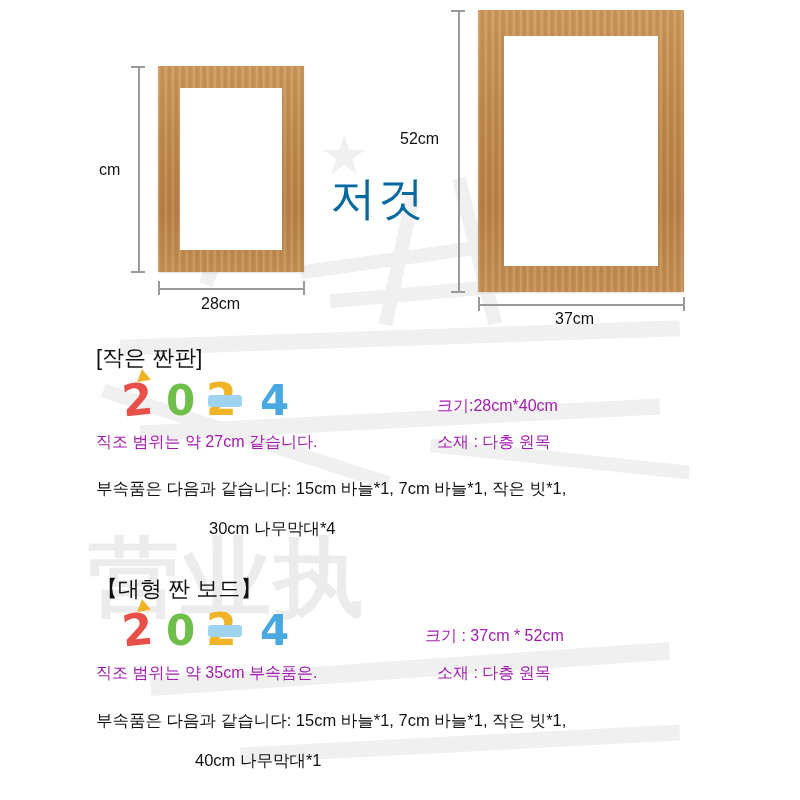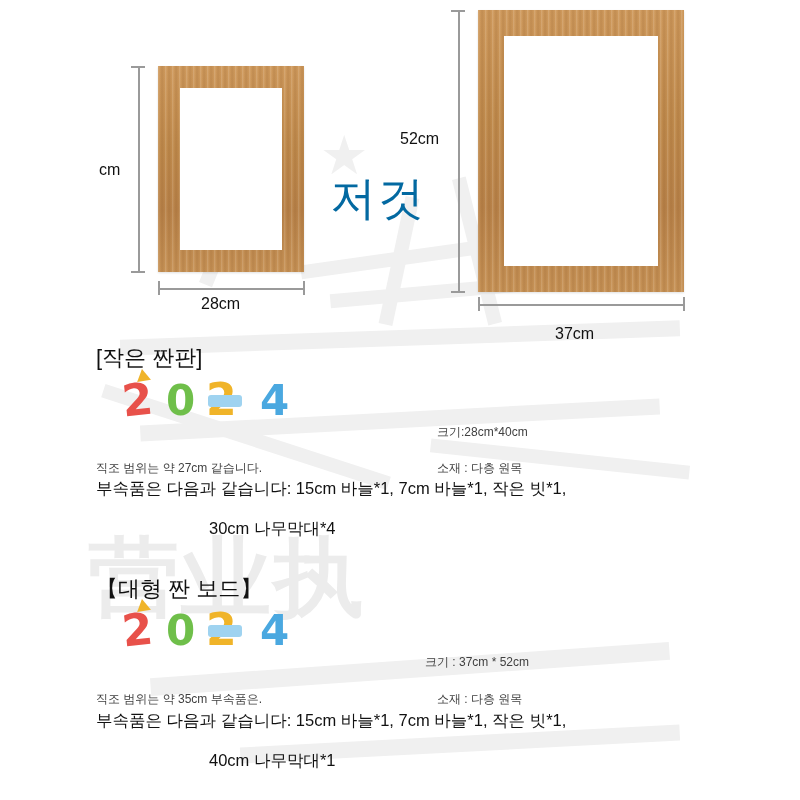--- a/index.html
+++ b/index.html
@@ -129,24 +129,23 @@
     width: 800px;
   }
   .sec-title {
     position: absolute;
     font-size: 22px;
     color: #111;
     white-space: nowrap;
   }
   .line {
     position: absolute;
-    font-size: 12px;
-    color: #404040;
-    white-space: nowrap;
-    margin-top: 28px;
+    font-size: 16px;
+    color: #a21caf;
+    white-space: nowrap;
   }
   .line-wide {
     position: absolute;
     font-size: 16.5px;
     color: #111;
     white-space: nowrap;
   }
 
   
   .figures {
@@ -223,21 +222,21 @@
   <div class="dim-label" style="left:201px; top:295px;">28cm</div>
 
   <div class="dim-line" style="left:458px; top:10px; width:1.5px; height:282px;"></div>
   <div class="dim-line" style="left:451px; top:10px; width:14px; height:1.5px;"></div>
   <div class="dim-line" style="left:451px; top:291px; width:14px; height:1.5px;"></div>
   <div class="dim-label" style="left:400px; top:130px;">52cm</div>
 
   <div class="dim-line" style="left:478px; top:304px; width:206px; height:1.5px;"></div>
   <div class="dim-line" style="left:478px; top:297px; width:1.5px; height:14px;"></div>
   <div class="dim-line" style="left:683px; top:297px; width:1.5px; height:14px;"></div>
-  <div class="dim-label" style="left:555px; top:310px;margin-top:15px;">37cm</div>
+  <div class="dim-label" style="left:555px; top:310px;">37cm</div>
 
   <div class="content">
 
     <div class="sec-title" style="left:96px; top:343px;">[작은 짠판]</div>
 
     <div class="figures" style="left:122px; top:378px;">
       <div class="fig fig-2a">2</div>
       <div class="fig-horn"></div>
       <div class="fig fig-0">0</div>
       <div class="fig fig-2b">2</div>
@@ -259,16 +258,16 @@
       <div class="fig fig-0">0</div>
       <div class="fig fig-2b">2</div>
       <div class="fig-band"></div>
       <div class="fig fig-4">4</div>
     </div>
 
     <div class="line" style="left:425px; top:626px;">크기 : 37cm * 52cm</div>
     <div class="line" style="left:96px; top:663px;">직조 범위는 약 35cm 부속품은.</div>
     <div class="line" style="left:437px; top:663px;">소재 : 다층 원목</div>
     <div class="line-wide" style="left:96px; top:710px;">부속품은 다음과 같습니다: 15cm 바늘*1, 7cm 바늘*1, 작은 빗*1,</div>
-    <div class="line-wide" style="left:209px; top:750px;text-align:right;">40cm 나무막대*1</div>
+    <div class="line-wide" style="left:195px; top:750px;text-align:right;">40cm 나무막대*1</div>
 
   </div>
 </div>
 
 </body></html>

